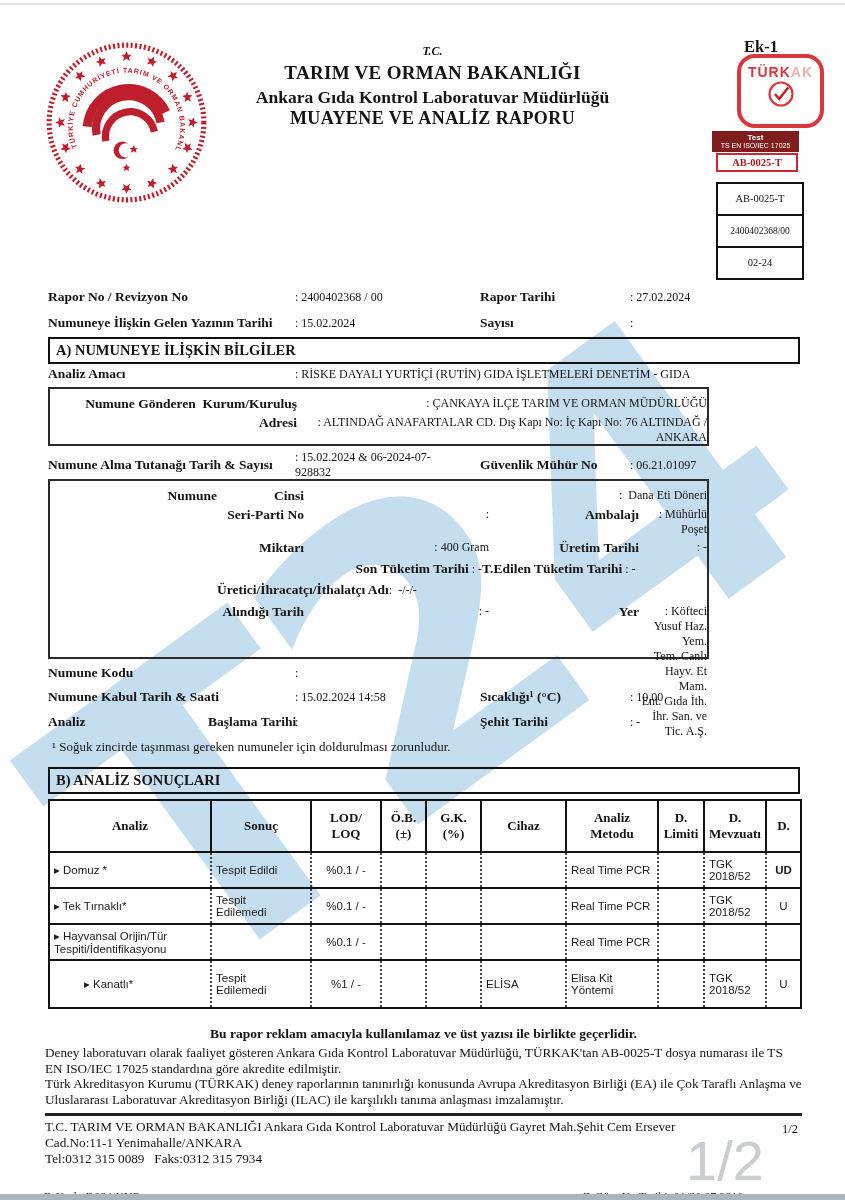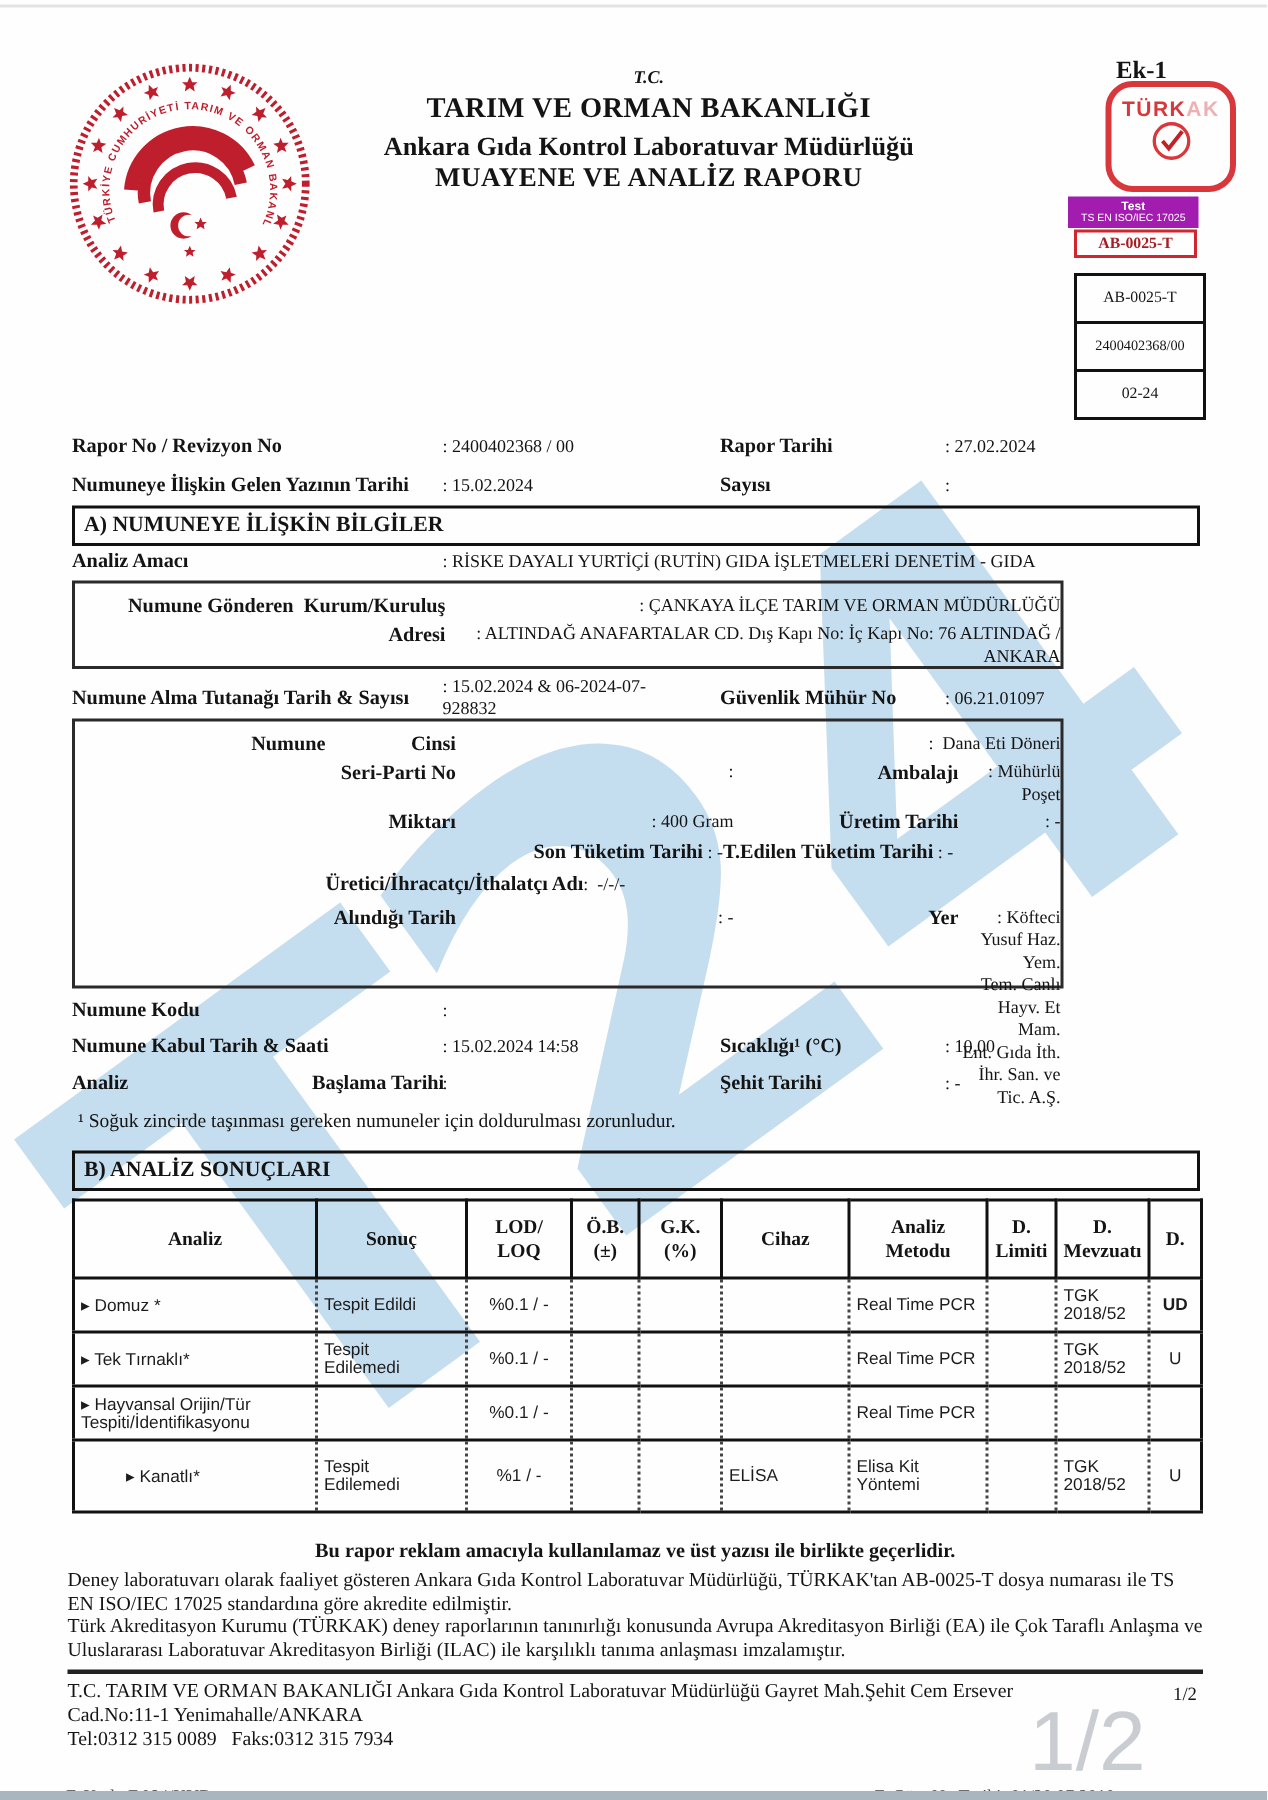--- a/index.html
+++ b/index.html
@@ -28,21 +28,21 @@
   .head .ttl{font-size:18px;letter-spacing:.4px;}
 
   
   .ek1{top:37px;left:744px;font-size:16.5px;font-weight:bold;z-index:2;}
   .tk-box{top:54px;left:712px;width:87px;height:74px;border:4px solid #d8373c;border-radius:18px;
           box-sizing:border-box;text-align:center;margin-left:25px;}
   .tk-brand{margin-top:6px;font-family:"Liberation Sans",sans-serif;font-weight:bold;font-size:14px;
             letter-spacing:1px;color:#d8373c;}
   .tk-brand .lt{color:#efb0b2;}
   .tk-check{margin-top:0px;}
-  .tk-band{top:131px;left:712px;width:87px;height:21px;background:#a21caf;color:#fff;text-align:center;
+  .tk-band{top:131px;left:712px;width:87px;height:21px;background:#7f1d1d;color:#fff;text-align:center;
            font-family:"Liberation Sans",sans-serif;}
   .tk-band .l1{font-size:8px;font-weight:bold;line-height:9px;padding-top:2px;}
   .tk-band .l2{font-size:7px;line-height:8px;}
   .tk-ab{top:153px;left:716px;width:78px;height:15px;border:2px solid #d0262f;color:#a81c24;
          font-weight:bold;font-size:10.5px;text-align:center;line-height:15px;}
 
   .reftable{top:182px;left:716px;width:84px;border:2px solid #111;}
   .reftable .cell{height:30px;line-height:30px;text-align:center;border-bottom:2px solid #111;
                   font-size:10.5px;}
   .reftable .cell:last-child{border-bottom:none;}

